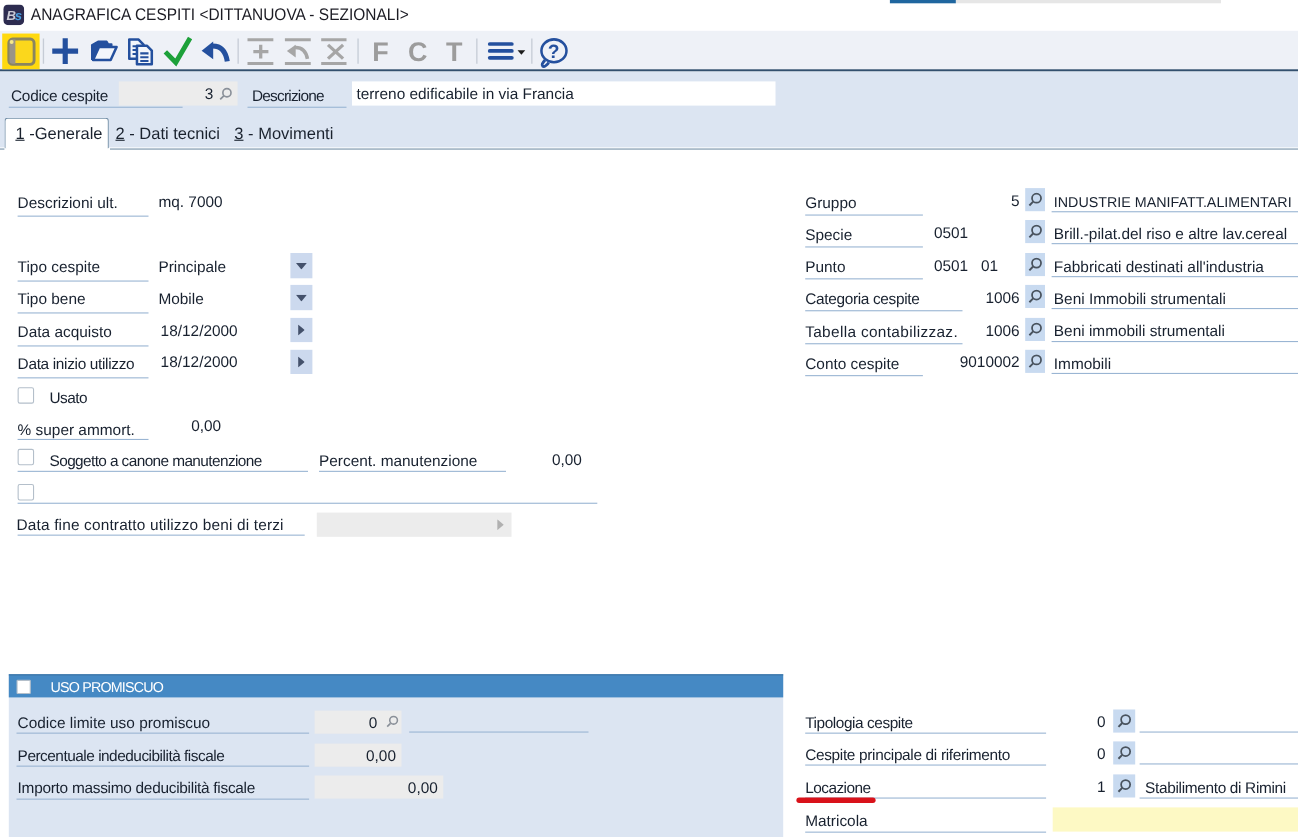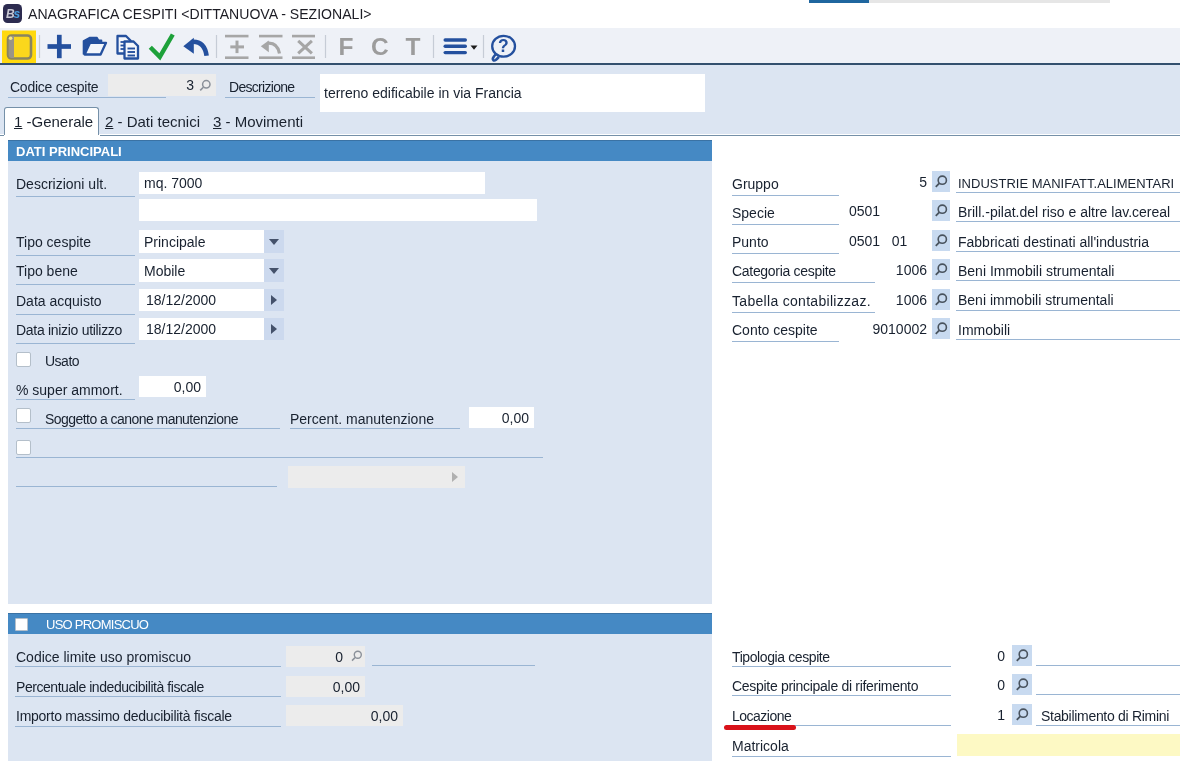--- a/index.html
+++ b/index.html
@@ -138,35 +138,30 @@
 
   <div class="lbl" style="left:10px;top:79px;letter-spacing:-0.25px">Codice cespite</div>
   <div class="ul" style="left:8px;top:74px;width:158px;height:24px"></div>
   <div class="gin r" style="left:108px;top:74px;width:108px;height:22px;padding-right:22px">3</div>
   <svg class="abs" style="left:198px;top:79px" width="14" height="14">
       <circle cx="8.3" cy="5.3" r="3.7" fill="none" stroke="#8a9099" stroke-width="1.5"></circle>
       <line x1="5.4" y1="8.2" x2="2.2" y2="11.4" stroke="#8a9099" stroke-width="1.6"></line>
     </svg>
   <div class="lbl" style="left:229px;top:79px;letter-spacing:-0.7px">Descrizione</div>
   <div class="ul" style="left:225px;top:74px;width:90px;height:24px"></div>
-  <div class="in" style="left:320px;top:74px;width:385px;height:38px;padding-left:4px">terreno edificabile in via Francia</div>
+  <div class="in" style="left:320px;top:74px;width:385px;height:22px;padding-left:4px">terreno edificabile in via Francia</div>
 
   <div class="abs" style="left:4px;top:107px;width:95px;height:28px;background:#ffffff;
        border:1px solid #7590a8;border-bottom:none;border-radius:3px 3px 0 0"></div>
   <div class="tabtxt" style="left:14px;top:113px"><span class="num">1</span> -Generale</div>
   <div class="tabtxt" style="left:105px;top:113px"><span class="num">2</span> - Dati tecnici</div>
   <div class="tabtxt" style="left:213px;top:113px"><span class="num">3</span> - Movimenti</div>
   <div class="abs" style="left:0;top:135px;width:4px;height:1px;background:#7590a8"></div>
   <div class="abs" style="left:100px;top:135px;width:1080px;height:1px;background:#7590a8"></div>
 
-  <div class="panel" style="left:8px;top:140px;width:704px;height:464px">
-    <div class="phead">
-        <span style="margin-left:8px">DATI PRINCIPALI</span>
-      </div>
-  </div>
 
   <div class="lbl" style="left:16px;top:176px">Descrizioni ult.</div>
   <div class="ul" style="left:16px;top:172px;width:119px;height:25px"></div>
   <div class="in" style="left:139px;top:172px;width:346px;height:22px;padding-left:5px">mq. 7000</div>
   <div class="in" style="left:139px;top:199px;width:398px;height:22px"></div>
 
   <div class="lbl" style="left:16px;top:234px">Tipo cespite</div>
   <div class="ul" style="left:16px;top:230px;width:119px;height:26px"></div>
   <div class="in" style="left:139px;top:230px;width:125px;height:23px;padding-left:5px">Principale</div>
   <div class="btn" style="left:264px;top:230px;width:20px;height:23px">
@@ -212,20 +207,21 @@
   <div class="cb" style="left:16px;top:408px"></div>
   <div class="lbl" style="left:45px;top:411px;letter-spacing:-0.55px">Soggetto a canone manutenzione</div>
   <div class="ul" style="left:16px;top:407px;width:264px;height:22px"></div>
   <div class="lbl" style="left:290px;top:411px">Percent. manutenzione</div>
   <div class="ul" style="left:290px;top:407px;width:170px;height:22px"></div>
   <div class="in r" style="left:469px;top:407px;width:65px;height:21px;padding-right:5px">0,00</div>
 
   <div class="cb" style="left:16px;top:440px"></div>
   <div class="ul" style="left:16px;top:436px;width:527px;height:22px"></div>
 
+  <div class="lbl" style="left:15px;top:469px;letter-spacing:0.15px">Data fine contratto utilizzo beni di terzi</div>
   <div class="ul" style="left:16px;top:466px;width:261px;height:21px"></div>
   <div class="gin" style="left:288px;top:466px;width:177px;height:22px"></div>
   <svg class="abs" style="left:452px;top:472px" width="6" height="10">
       <path d="M0 0 v10 l6 -5 z" fill="#b0b0b0"></path>
     </svg>
 
   <div class="lbl" style="left:732px;top:176px">Gruppo</div>
   <div class="ul" style="left:732px;top:172px;width:107px;height:24px"></div>
   <div class="in r" style="left:843px;top:171px;width:89px;height:21px;padding-right:5px">5</div>
   <div class="mag" style="left:932px;top:171px;width:18px;height:21px">

